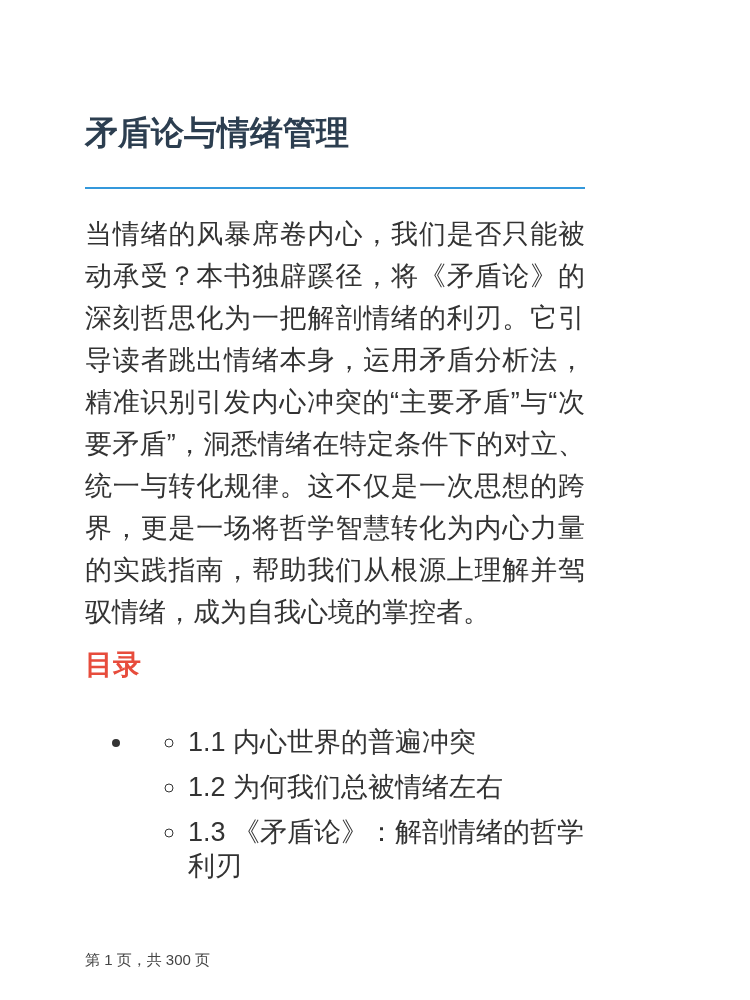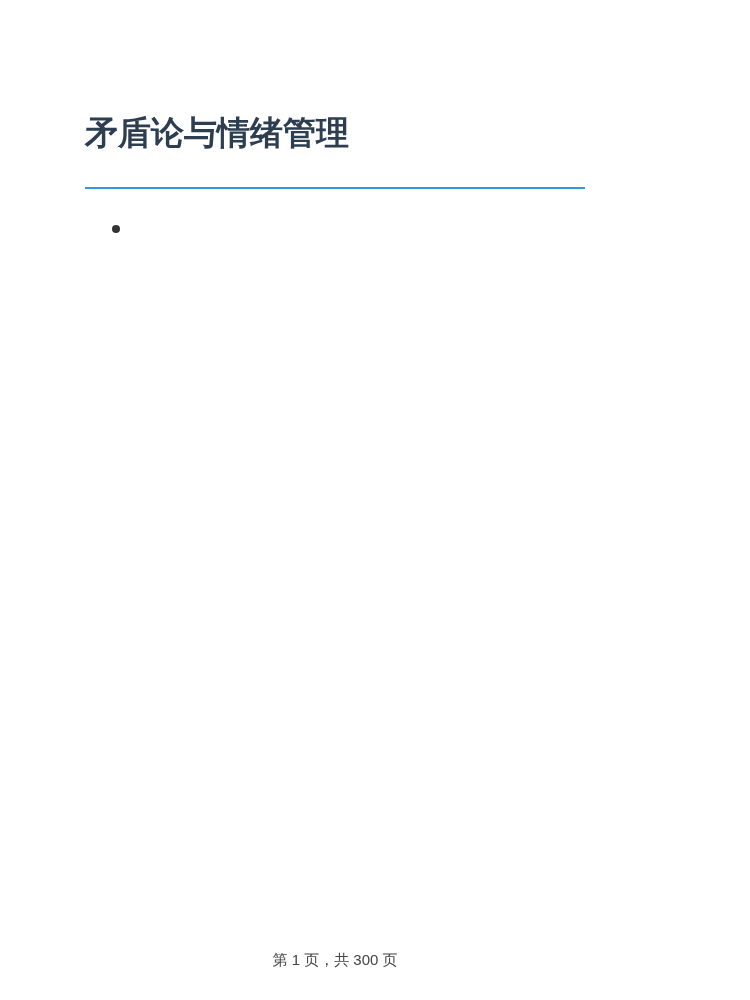--- a/index.html
+++ b/index.html
@@ -64,38 +64,45 @@
     margin: 20px 0 0 0;
     padding-left: 53px;
     list-style: circle;
   }
   ul.toc-sublist li {
     margin-bottom: 11px;
   }
   .page-footer {
     margin-top: auto;
     margin-bottom: 30px;
-    text-align: center;
+    text-align: left;
     font-size: 15px;
     line-height: 20px;
     color: #444444;
   }
 </style>
 </head>
 <body>
 
 <div class="page">
 
   <h1 class="doc-title">矛盾论与情绪管理</h1>
 
   <div class="title-divider"></div>
 
 
+  <p class="abstract-text">当情绪的风暴席卷内心，我们是否只能被动承受？本书独辟蹊径，将《矛盾论》的深刻哲思化为一把解剖情绪的利刃。它引导读者跳出情绪本身，运用矛盾分析法，精准识别引发内心冲突的“主要矛盾”与“次要矛盾”，洞悉情绪在特定条件下的对立、统一与转化规律。这不仅是一次思想的跨界，更是一场将哲学智慧转化为内心力量的实践指南，帮助我们从根源上理解并驾驭情绪，成为自我心境的掌控者。</p>
 
+  <h2 class="section-heading toc-heading">目录</h2>
 
   <ul class="toc-list">
     <li>
+      <ul class="toc-sublist">
+        <li>1.1 内心世界的普遍冲突</li>
+        <li>1.2 为何我们总被情绪左右</li>
+        <li>1.3 《矛盾论》：解剖情绪的哲学利刃</li>
+      </ul>
     </li>
   </ul>
 
   <div class="page-footer">第 1 页，共 300 页</div>
 
 </div>
 
 </body></html>

